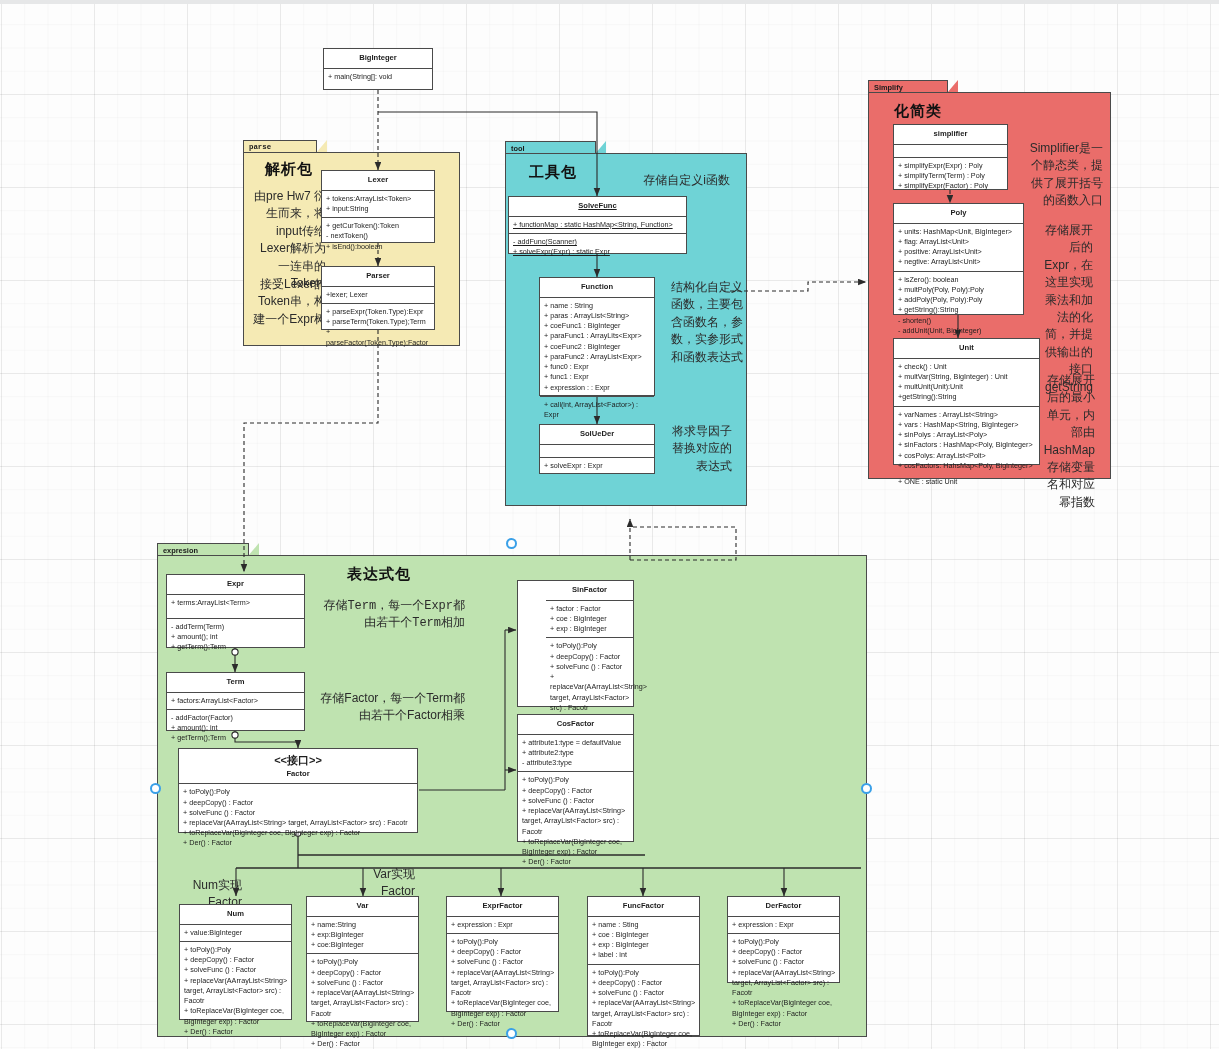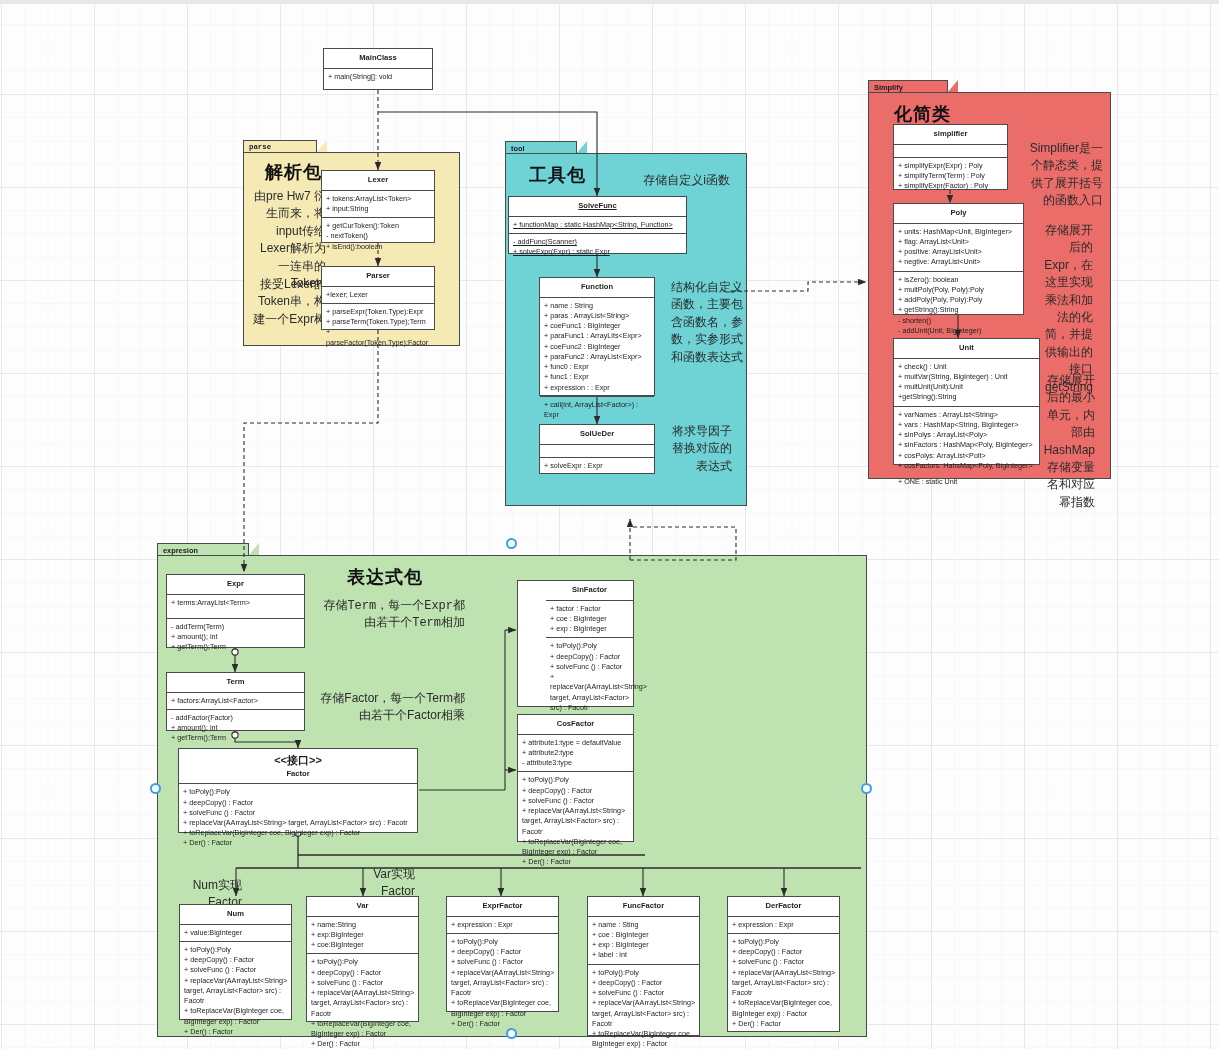--- a/index.html
+++ b/index.html
@@ -66,21 +66,21 @@
     position:absolute;right:-11px;top:-1px;width:0;height:0;
     border-left:11px solid transparent;
     border-bottom:13px solid transparent;
   }
   .pkg .body{
     position:absolute;left:0;
     box-sizing:border-box;
     border:1px solid #4a4a4a;
   }
   .pkg .pkgtitle{
-    position:absolute;font-size:18px;font-weight:bold;color:#121212;
+    position:absolute;font-size:15px;font-weight:bold;color:#121212;
     letter-spacing:1px;
   }
 
   
   .pkg-parse .tab,.pkg-parse .body{background:#f5eab4;}
   .pkg-tool  .tab,.pkg-tool  .body{background:#6fd3d6;}
   .pkg-simp  .tab,.pkg-simp  .body{background:#ea6d6a;}
   .pkg-expr  .tab,.pkg-expr  .body{background:#bfe3b0;}
 
   .note{position:absolute;font-size:12px;line-height:1.45;color:#2b2b2b;text-align:right;z-index:11;}
@@ -183,28 +183,28 @@
     <div>+lexer; Lexer</div>
   </div>
   <div class="cls-sec">
     <div>+ parseExpr(Token.Type):Expr</div>
     <div>+ parseTerm(Token.Type);Term</div>
     <div>+ parseFactor(Token.Type);Factor</div>
   </div>
 </div>
 
 <div class="clsbox" style="left:323px;top:48px;width:110px;height:42px;">
-  <div class="cls-title">MainClass</div>
+  <div class="cls-title">BigInteger</div>
   <div class="cls-sec">
     <div>+ main(String[]: void</div>
   </div>
 </div>
 
 <div class="pkg pkg-tool" style="left:505px;top:141px;width:242px;height:365px;">
-  <div class="tab" style="width:72px;">
+  <div class="tab" style="width:91px;">
     <span>tool</span>
     <span class="corner" style="border-bottom-color:#6fd3d6;"></span>
   </div>
   <div class="body" style="top:12px;width:242px;height:353px;"></div>
   <div class="pkgtitle" style="left:24px;top:22px;">工具包</div>
 </div>
 
 <div class="note" style="left:610px;top:172px;width:120px;">存储自定义i函数</div>
 <div class="note" style="left:663px;top:279px;width:80px;">结构化自定义函数，主要包含函数名，参数，实参形式和函数表达式</div>
 <div class="note" style="left:664px;top:423px;width:68px;">将求导因子替换对应的表达式</div>
@@ -457,21 +457,21 @@
   <div class="cls-sec">
     <div>+ toPoly():Poly</div>
     <div>+ deepCopy() : Factor</div>
     <div>+ solveFunc ()   : Factor</div>
     <div>+ replaceVar(AArrayList&lt;String&gt; target, ArrayList&lt;Factor&gt; src) : Facotr</div>
     <div>+ toReplaceVar(BigInteger coe, BigInteger exp) : Factor</div>
 
   </div>
 </div>
 
-<div class="clsbox" style="left:727px;top:896px;width:113px;height:136px;">
+<div class="clsbox" style="left:727px;top:896px;width:113px;height:87px;">
   <div class="cls-title">DerFactor</div>
   <div class="cls-sec">
     <div>+ expression : Expr</div>
   </div>
   <div class="cls-sec">
     <div>+ toPoly():Poly</div>
     <div>+ deepCopy() : Factor</div>
     <div>+ solveFunc ()   : Factor</div>
     <div>+ replaceVar(AArrayList&lt;String&gt; target, ArrayList&lt;Factor&gt; src) : Facotr</div>
     <div>+ toReplaceVar(BigInteger coe, BigInteger exp) : Factor</div>

